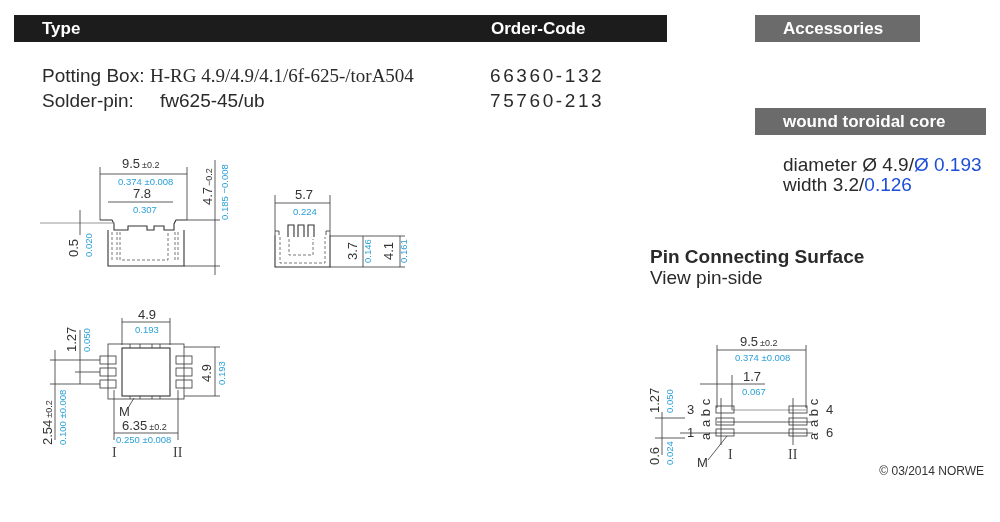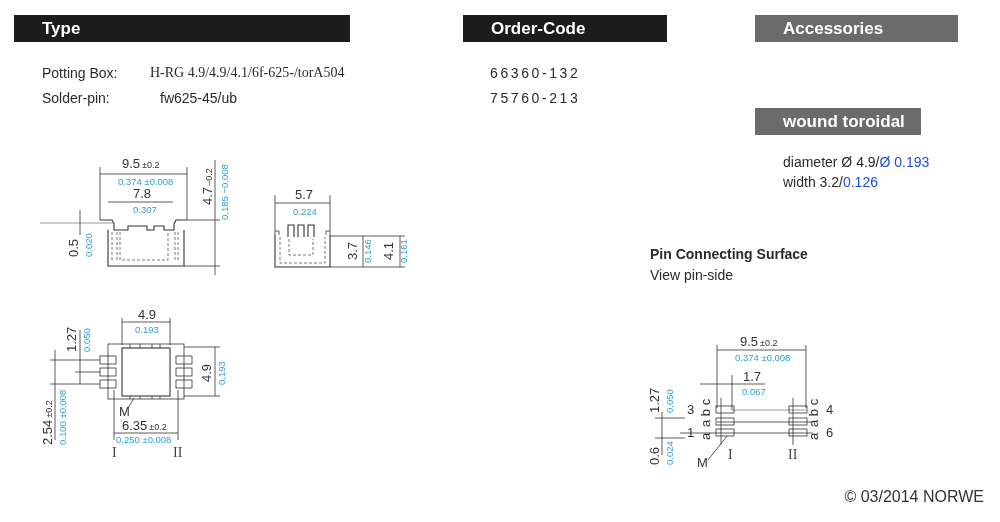--- a/index.html
+++ b/index.html
@@ -2,41 +2,41 @@
 <html><head>
 <meta charset="utf-8">
 <style>
   html, body { margin: 0; padding: 0; background: #ffffff; }
   body { width: 1000px; height: 522px; position: relative; overflow: hidden;
          font-family: "Liberation Sans", sans-serif; color: #222; }
   .bar { position: absolute; height: 27px; color: #fff; font-weight: bold;
          font-size: 17px; line-height: 27px; box-sizing: border-box; padding-left: 28px; }
   .bar.dark { background: #1c1c1c; }
   .bar.gray { background: #6b6b6b; }
-  .txt { position: absolute; font-size: 14px; color: #2a2a2a; white-space: nowrap; }
+  .txt { position: absolute; font-size: 19px; color: #2a2a2a; white-space: nowrap; }
   .code { letter-spacing: 2.6px; }
   .blue { color: #1d4ed8; }
   .bold { font-weight: bold; }
   svg text { font-family: "Liberation Sans", sans-serif; }
   .dim { font-size: 13px; fill: #333; }
   .dimb { font-size: 9.5px; fill: #2aa0d8; }
   .roman { font-family: "Liberation Serif", serif !important; font-size: 14px; fill: #444; }
   .ln { stroke: #333; stroke-width: 0.8; fill: none; }
   .ln2 { stroke: #333; stroke-width: 1.1; fill: none; }
   .dash { stroke: #555; stroke-width: 0.8; fill: none; stroke-dasharray: 3 2; }
   .gry { stroke: #999; stroke-width: 1; fill: none; }
-  .copy { position: absolute; right: 16px; top: 488px; font-size: 16px; color: #333; }
+  .copy { position: absolute; right: 16px; top: 464px; font-size: 12px; color: #333; }
 </style>
 </head>
 <body>
 
-<div class="bar dark" style="left:14px; top:15px; width:336px;">Type</div>
+<div class="bar dark" style="left:14px; top:15px; width:480px;">Type</div>
 <div class="bar dark" style="left:463px; top:15px; width:204px;">Order-Code</div>
-<div class="bar gray" style="left:755px; top:15px; width:203px;">Accessories</div>
-<div class="bar gray" style="left:755px; top:108px; width:166px;">wound toroidal core</div>
+<div class="bar gray" style="left:755px; top:15px; width:165px;">Accessories</div>
+<div class="bar gray" style="left:755px; top:108px; width:231px;">wound toroidal core</div>
 
 <div class="txt" style="left:42px; top:65px;">Potting Box:</div>
 <div class="txt" style="left:150px; top:65px;font-family:Liberation Serif, serif;">H-RG 4.9/4.9/4.1/6f-625-/torA504</div>
 <div class="txt" style="left:42px; top:90px;">Solder-pin:</div>
 <div class="txt" style="left:160px; top:90px;">fw625-45/ub</div>
 <div class="txt code" style="left:490px; top:65px;">66360-132</div>
 <div class="txt code" style="left:490px; top:90px;">75760-213</div>
 
 <div class="txt" style="left:783px; top:154px;">
   <span>diameter Ø 4.9</span><span>/</span><span class="blue">Ø 0.193</span>

